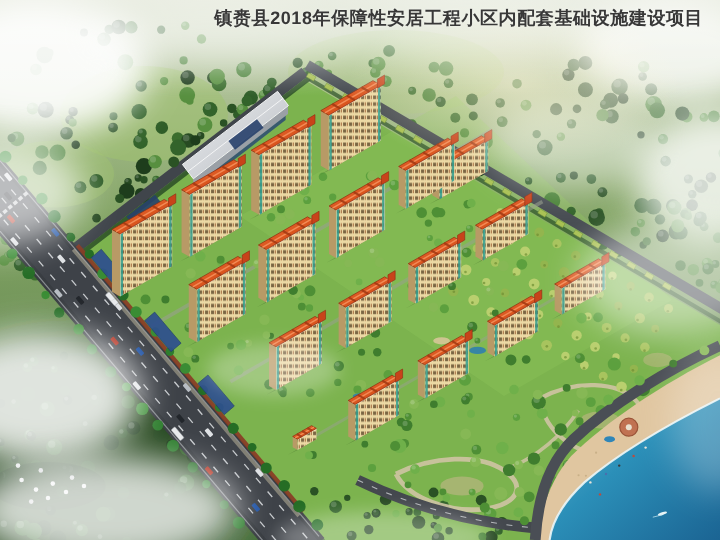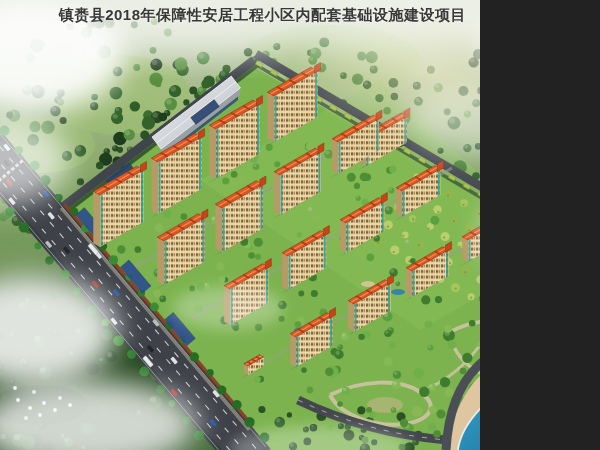--- a/index.html
+++ b/index.html
@@ -1,16 +1,16 @@
 <!DOCTYPE html>
 <html><head>
 <meta charset="utf-8">
 <style>
   html,body{margin:0;padding:0;background:#222;}
-  #stage{position:relative;width:480px;height:450px;overflow:hidden;
+  #stage{position:relative;width:600px;height:450px;overflow:hidden;
          font-family:"Liberation Sans","DejaVu Sans",sans-serif;}
   #scene{position:absolute;left:0;top:0;width:600px;height:450px;display:block;}
   #title{position:absolute;top:6px;right:14px;font-size:15px;font-weight:bold;
          letter-spacing:0.5px;color:#383838;white-space:nowrap;
          text-shadow:0 0 3px rgba(255,255,255,.55);}
 </style>
 </head>
 <body>
 
 <div id="stage">

